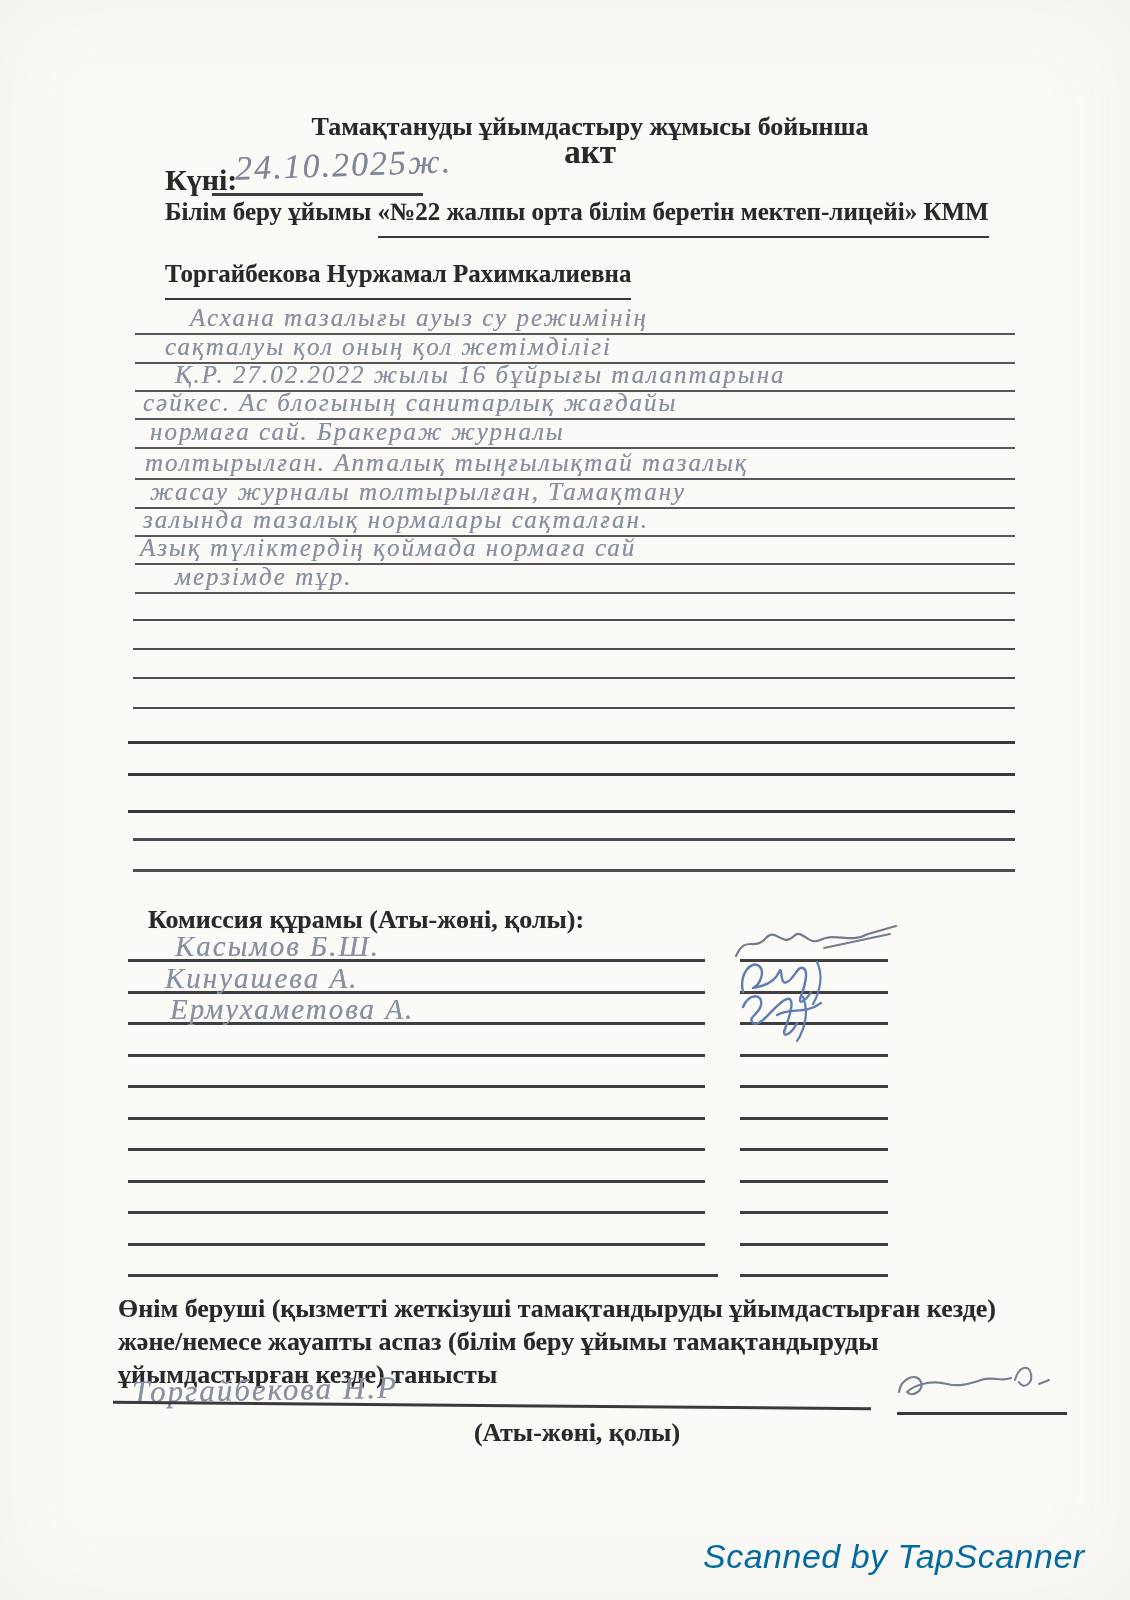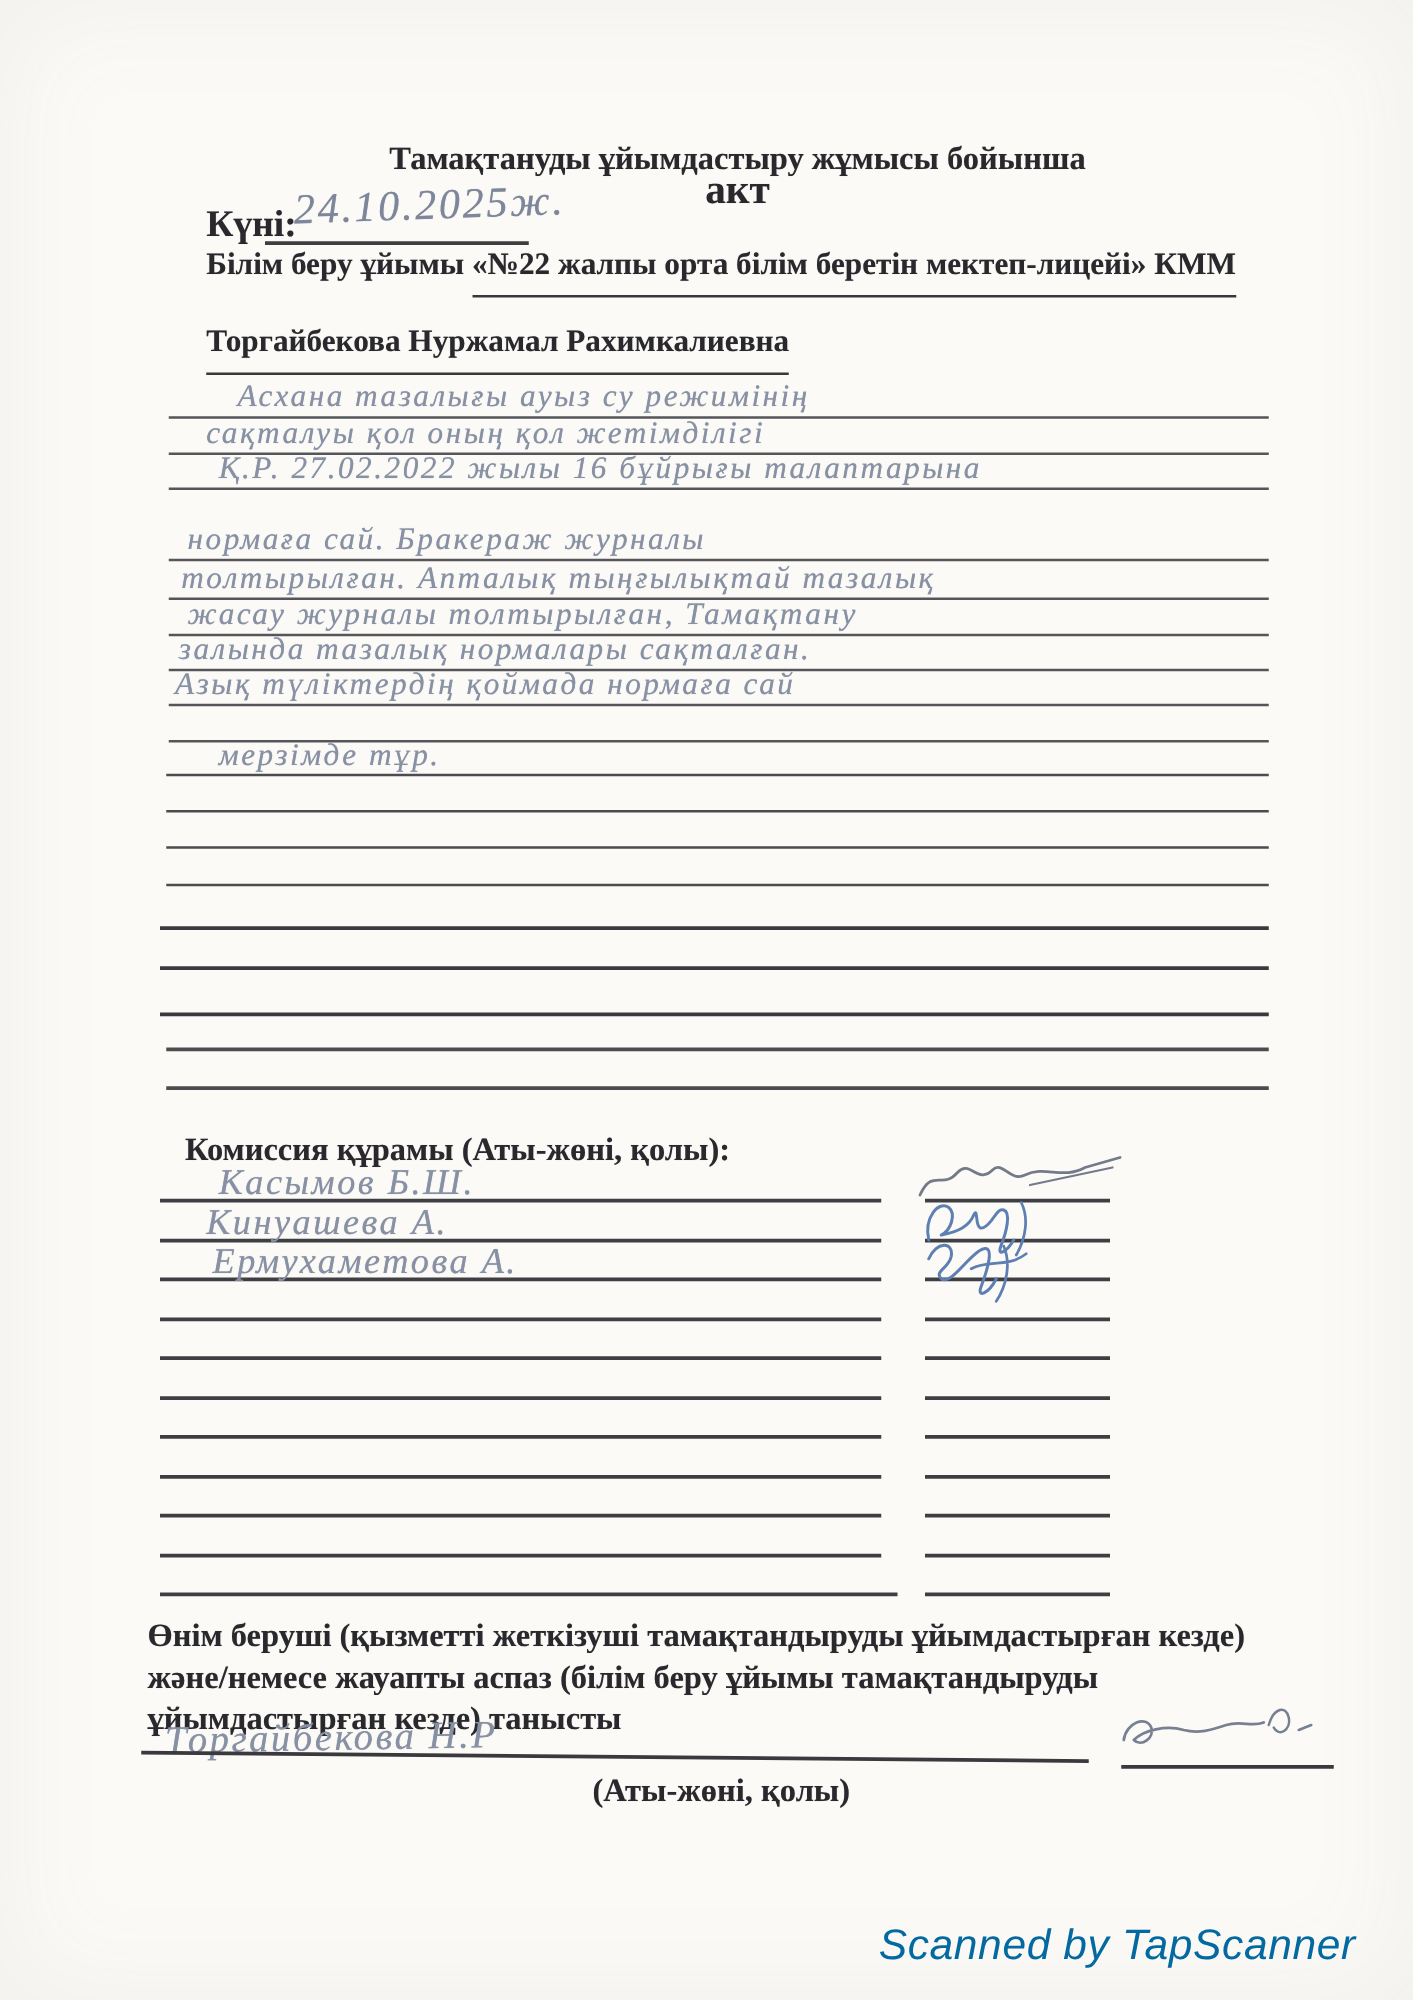--- a/index.html
+++ b/index.html
@@ -59,37 +59,40 @@
 
   <div class="hw-line" style="top:303px;">
     <span class="hw" style="padding-left:55px;">Асхана тазалығы ауыз су режимінің</span>
     </div>
   <div class="hw-line" style="top:332px;">
     <span class="hw" style="padding-left:30px;">сақталуы қол оның қол жетімділігі</span>
     </div>
   <div class="hw-line" style="top:360px;">
     <span class="hw" style="padding-left:40px;">Қ.Р. 27.02.2022 жылы 16 бұйрығы талаптарына</span>
     </div>
+  <div class="hw-line" style="top:388px;">
+    <span class="hw" style="padding-left:8px;">сәйкес. Ас блогының санитарлық жағдайы</span>
+    </div>
   <div class="hw-line" style="top:417px;">
     <span class="hw" style="padding-left:15px;">нормаға сай. Бракераж журналы</span>
     </div>
   <div class="hw-line" style="top:448px;">
     <span class="hw" style="padding-left:10px;">толтырылған. Апталық тыңғылықтай тазалық</span>
     </div>
   <div class="hw-line" style="top:477px;">
     <span class="hw" style="padding-left:15px;">жасау журналы толтырылған, Тамақтану</span>
     </div>
   <div class="hw-line" style="top:505px;">
     <span class="hw" style="padding-left:8px;">залында тазалық нормалары сақталған.</span>
     </div>
   <div class="hw-line" style="top:533px;">
     <span class="hw" style="padding-left:5px;">Азық түліктердің қоймада нормаға сай</span>
     </div>
   <div class="hw-line" style="top:562px;">
-    <span class="hw" style="padding-left:40px;margin-top:28px;">мерзімде тұр.</span>
+    <span class="hw" style="padding-left:40px;">мерзімде тұр.</span>
     </div>
 
   <div class="rule" style="top:619px;left:133px;width:882px;height:2px;"></div>
   <div class="rule" style="top:648px;left:133px;width:882px;height:2px;"></div>
   <div class="rule" style="top:677px;left:133px;width:882px;height:2px;"></div>
   <div class="rule" style="top:707px;left:133px;width:882px;height:2px;"></div>
   <div class="rule" style="top:741px;left:128px;width:887px;height:3px;background:#3a3a3e;"></div>
   <div class="rule" style="top:773px;left:128px;width:887px;height:3px;background:#3a3a3e;"></div>
   <div class="rule" style="top:810px;left:128px;width:887px;height:3px;background:#3a3a3e;"></div>
   <div class="rule" style="top:838px;left:133px;width:882px;height:2.5px;"></div>

